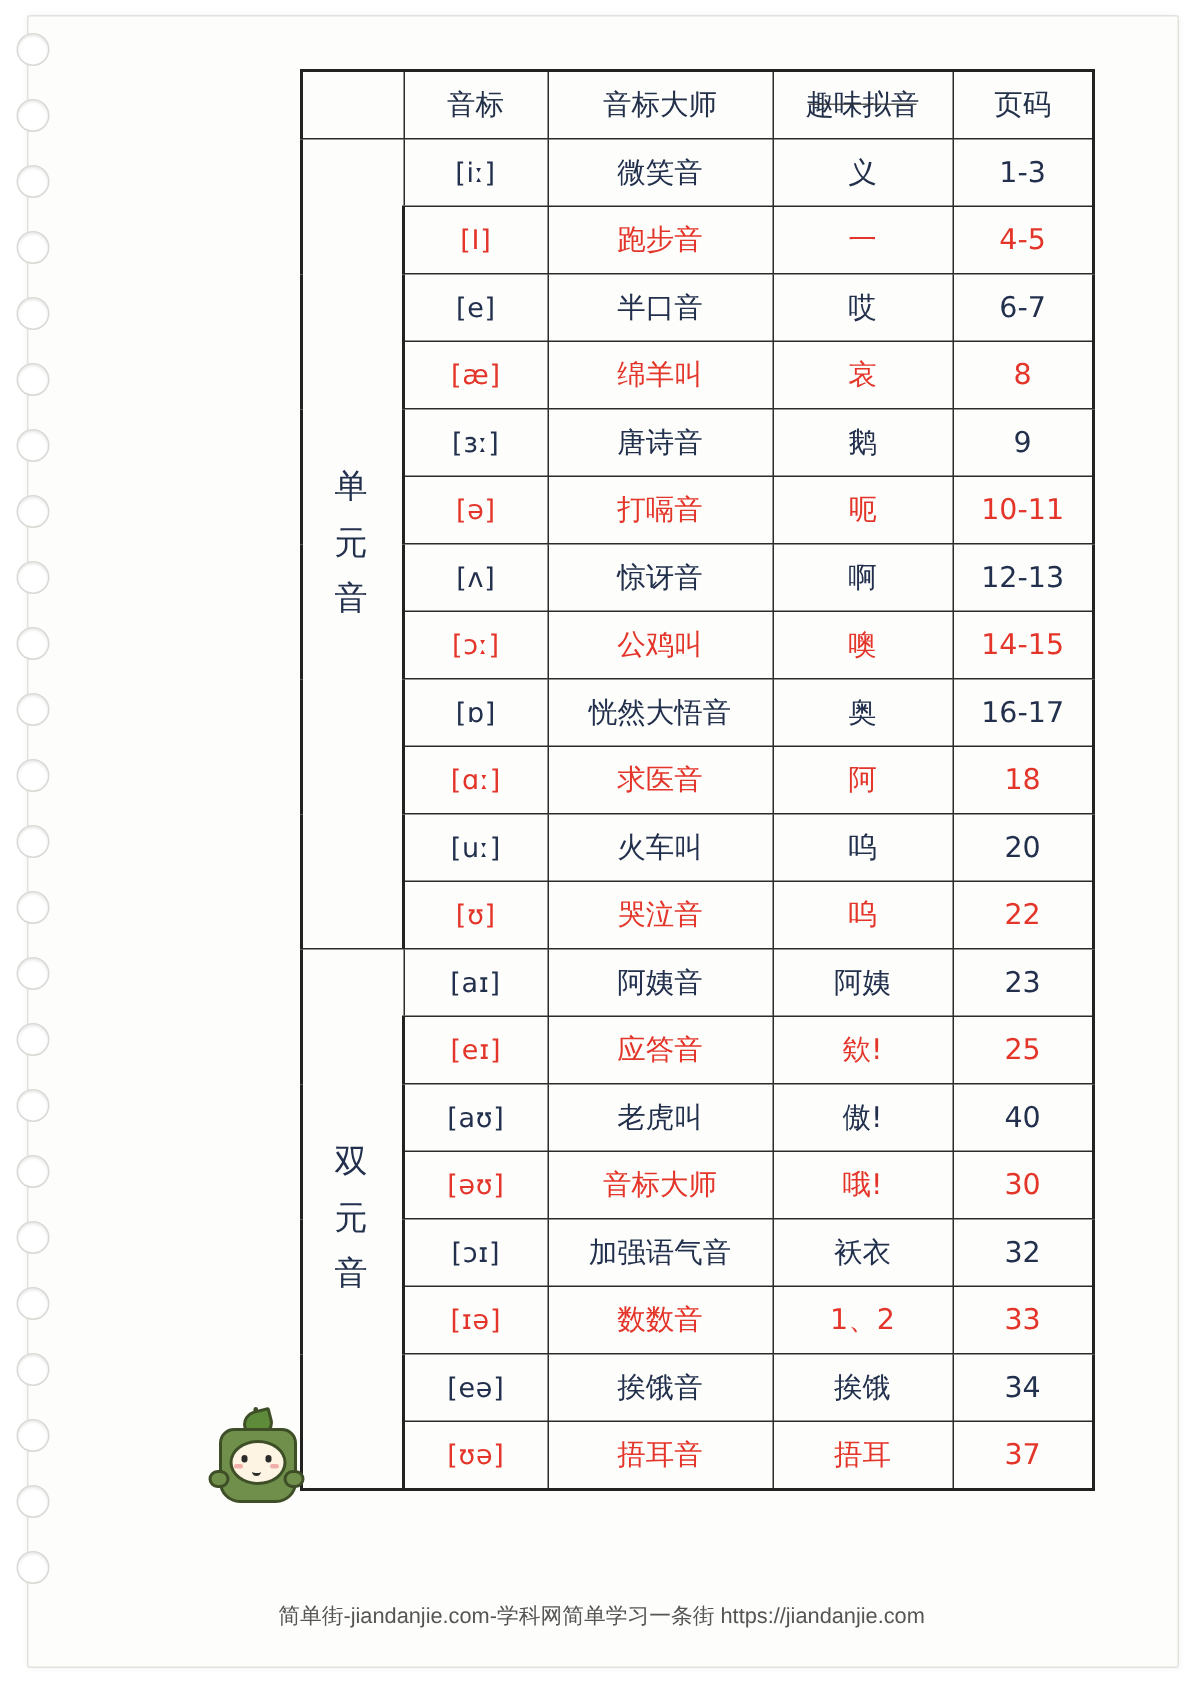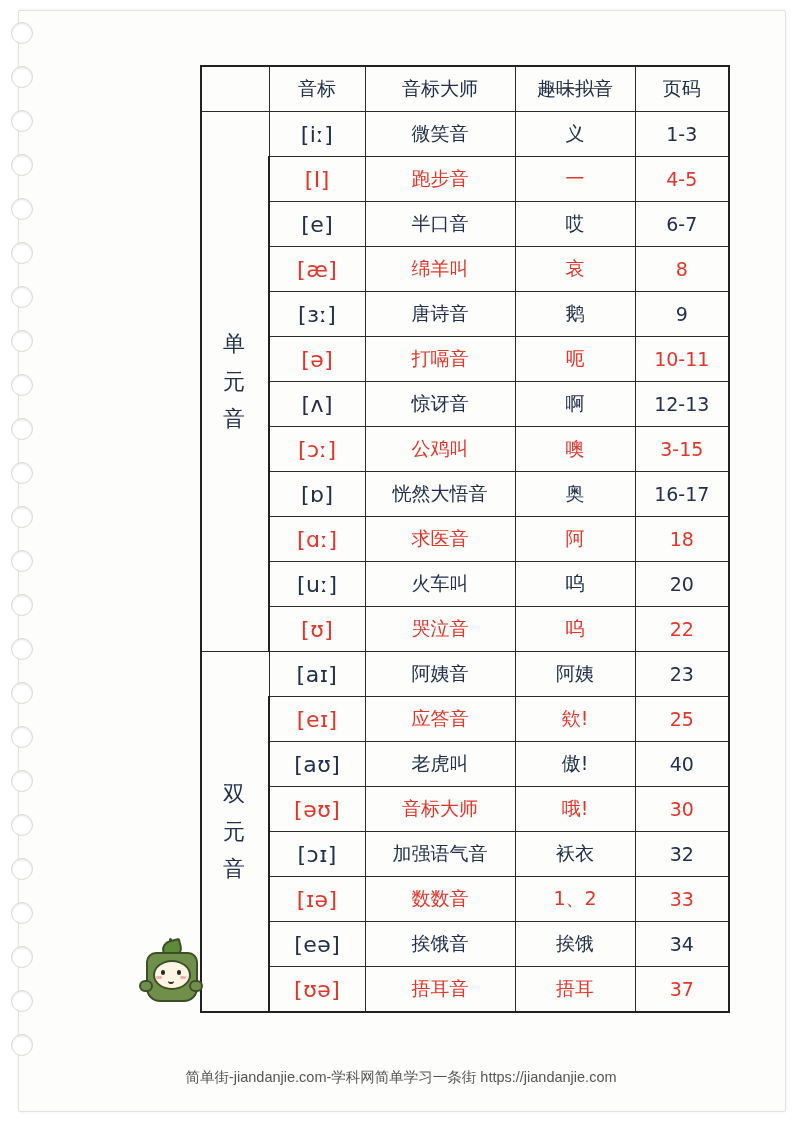--- a/index.html
+++ b/index.html
@@ -54,21 +54,20 @@
     border: 1px solid #d9d9d5;
     box-shadow: inset 0 1px 2px rgba(0,0,0,0.10);
   }
 
   
   .table-wrap {
     position: absolute;
     left: 200px;
     top: 46px;
     width: 552px;
-    margin-top: 19px;
   }
   table.phon {
     border-collapse: collapse;
     width: 528px;
     table-layout: fixed;
   }
   table.phon td, table.phon th {
     border: 1px solid #2b2b2b;
     text-align: center;
     vertical-align: middle;
@@ -95,21 +94,21 @@
   tbody td {
     height: 44px;
     font-size: 19px;
     color: #23304a;
   }
   tbody tr td:first-child { border-left: 2px solid #222; }
   tbody tr td:last-child  { border-right: 2px solid #222; }
 
   .ipa {
     font-family: "DejaVu Sans", sans-serif;
-    font-size: 22px;
+    font-size: 18px;
     letter-spacing: 0.5px;
   }
   .red { color: #e4352a; }
   .blue { color: #22304d; }
 
   .group-cell {
     font-size: 22px;
     letter-spacing: 2px;
     color: #22304d;
     line-height: 1.7;
@@ -320,21 +319,21 @@
         <tr>
           <td class="blue ipa">[ʌ]</td>
           <td class="blue">惊讶音</td>
           <td class="blue">啊</td>
           <td class="blue">12-13</td>
         </tr>
         <tr>
           <td class="red ipa">[ɔː]</td>
           <td class="red">公鸡叫</td>
           <td class="red">噢</td>
-          <td class="red">3-15</td>
+          <td class="red">14-15</td>
         </tr>
         <tr>
           <td class="blue ipa">[ɒ]</td>
           <td class="blue">恍然大悟音</td>
           <td class="blue">奥</td>
           <td class="blue">16-17</td>
         </tr>
         <tr>
           <td class="red ipa">[ɑː]</td>
           <td class="red">求医音</td>

